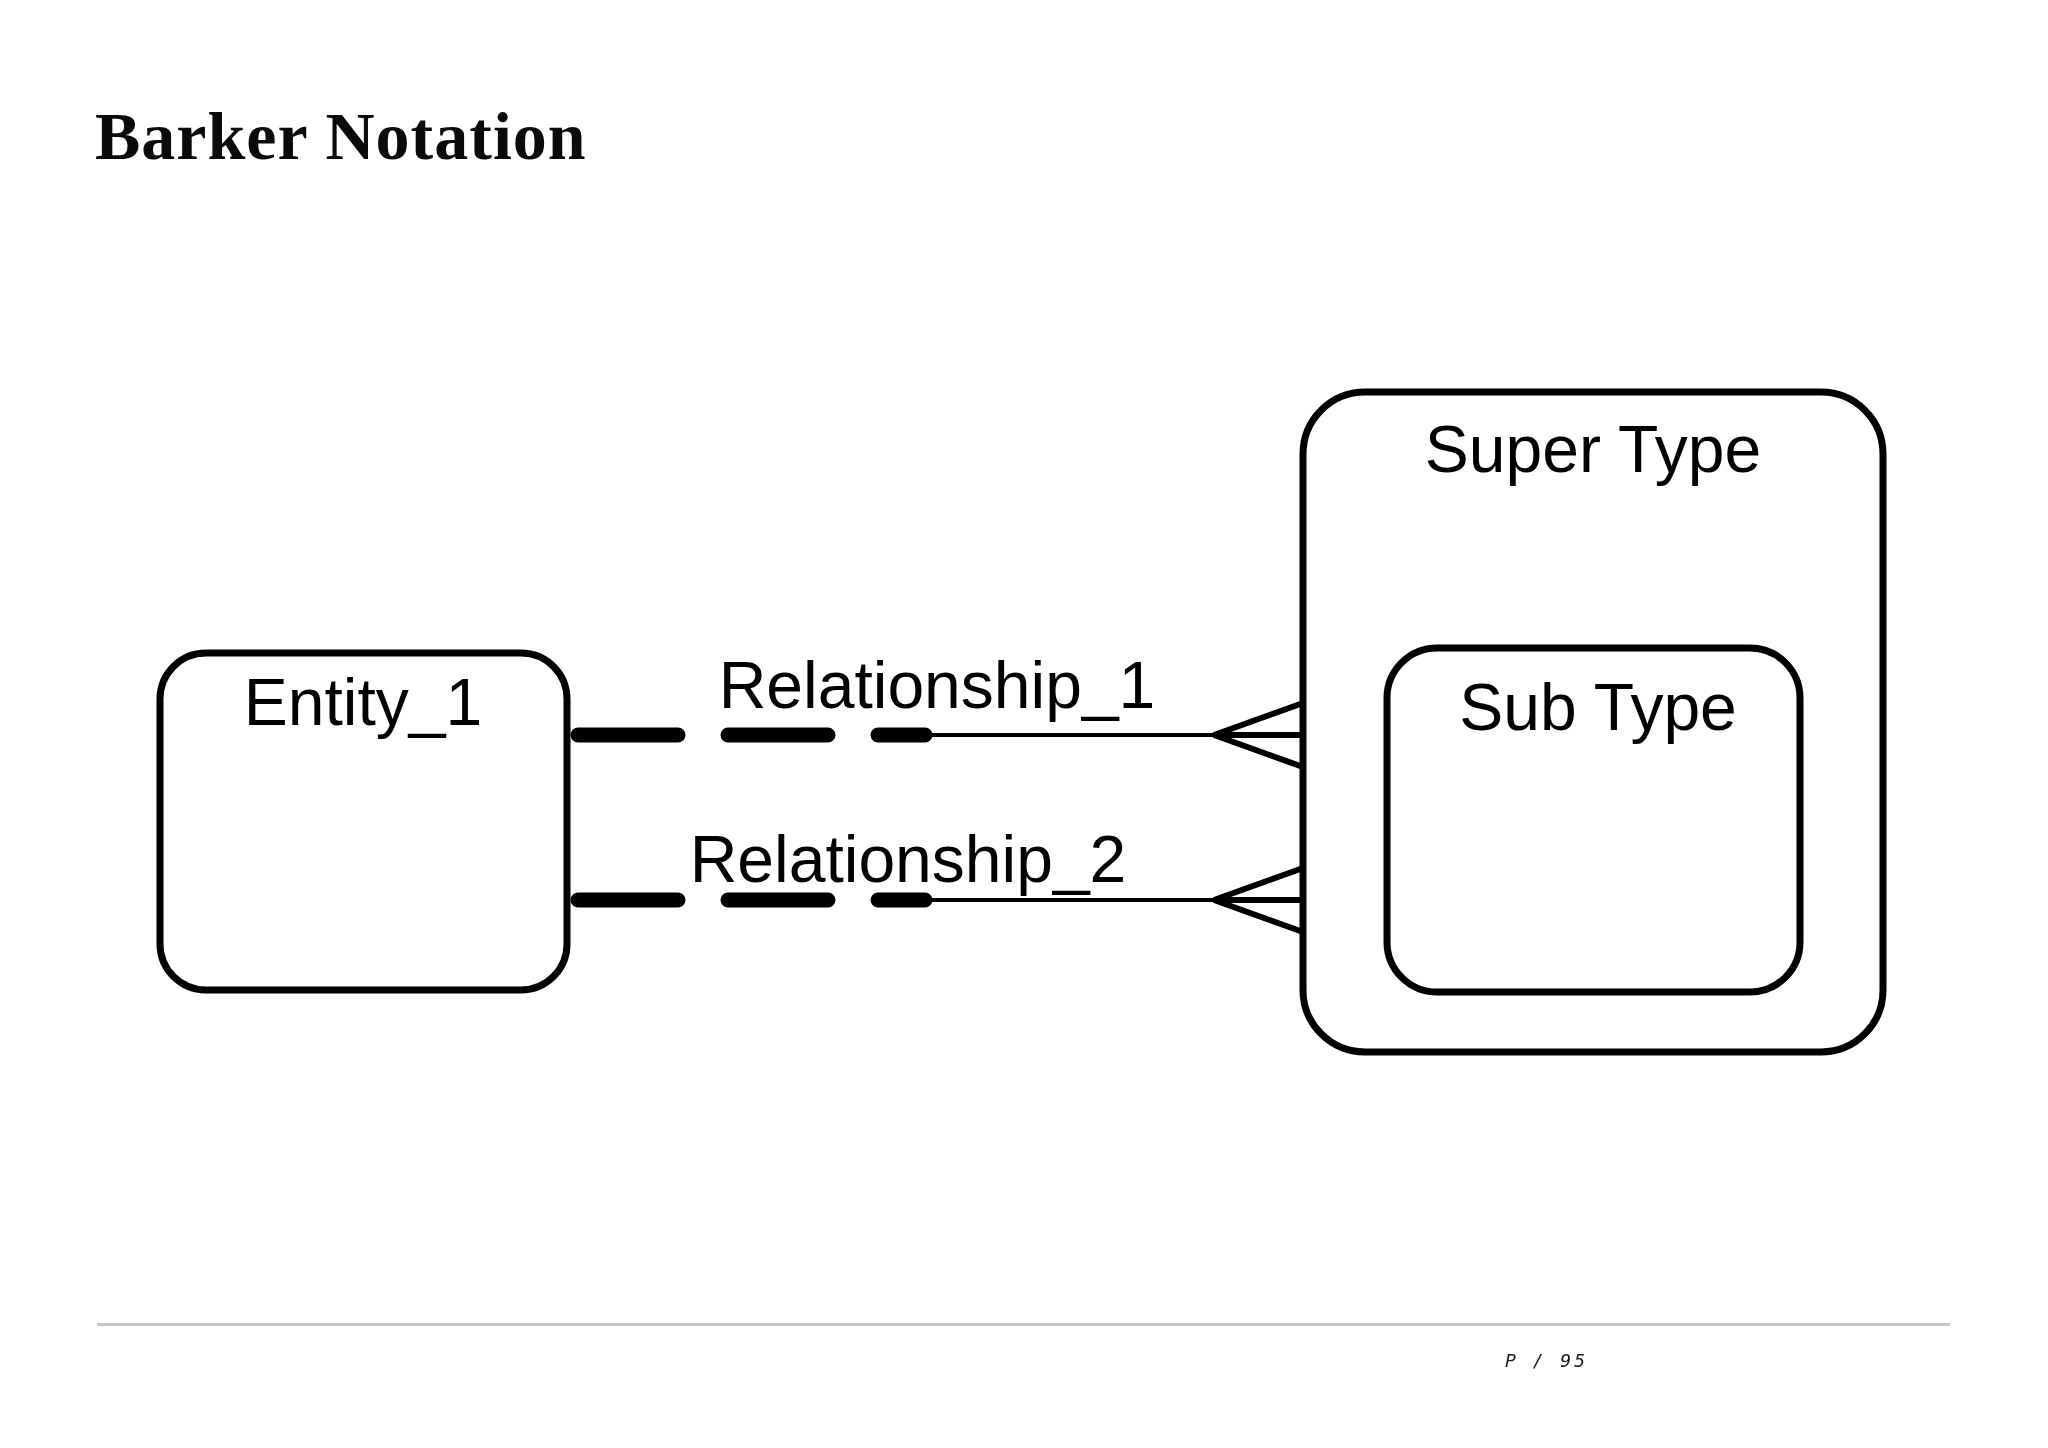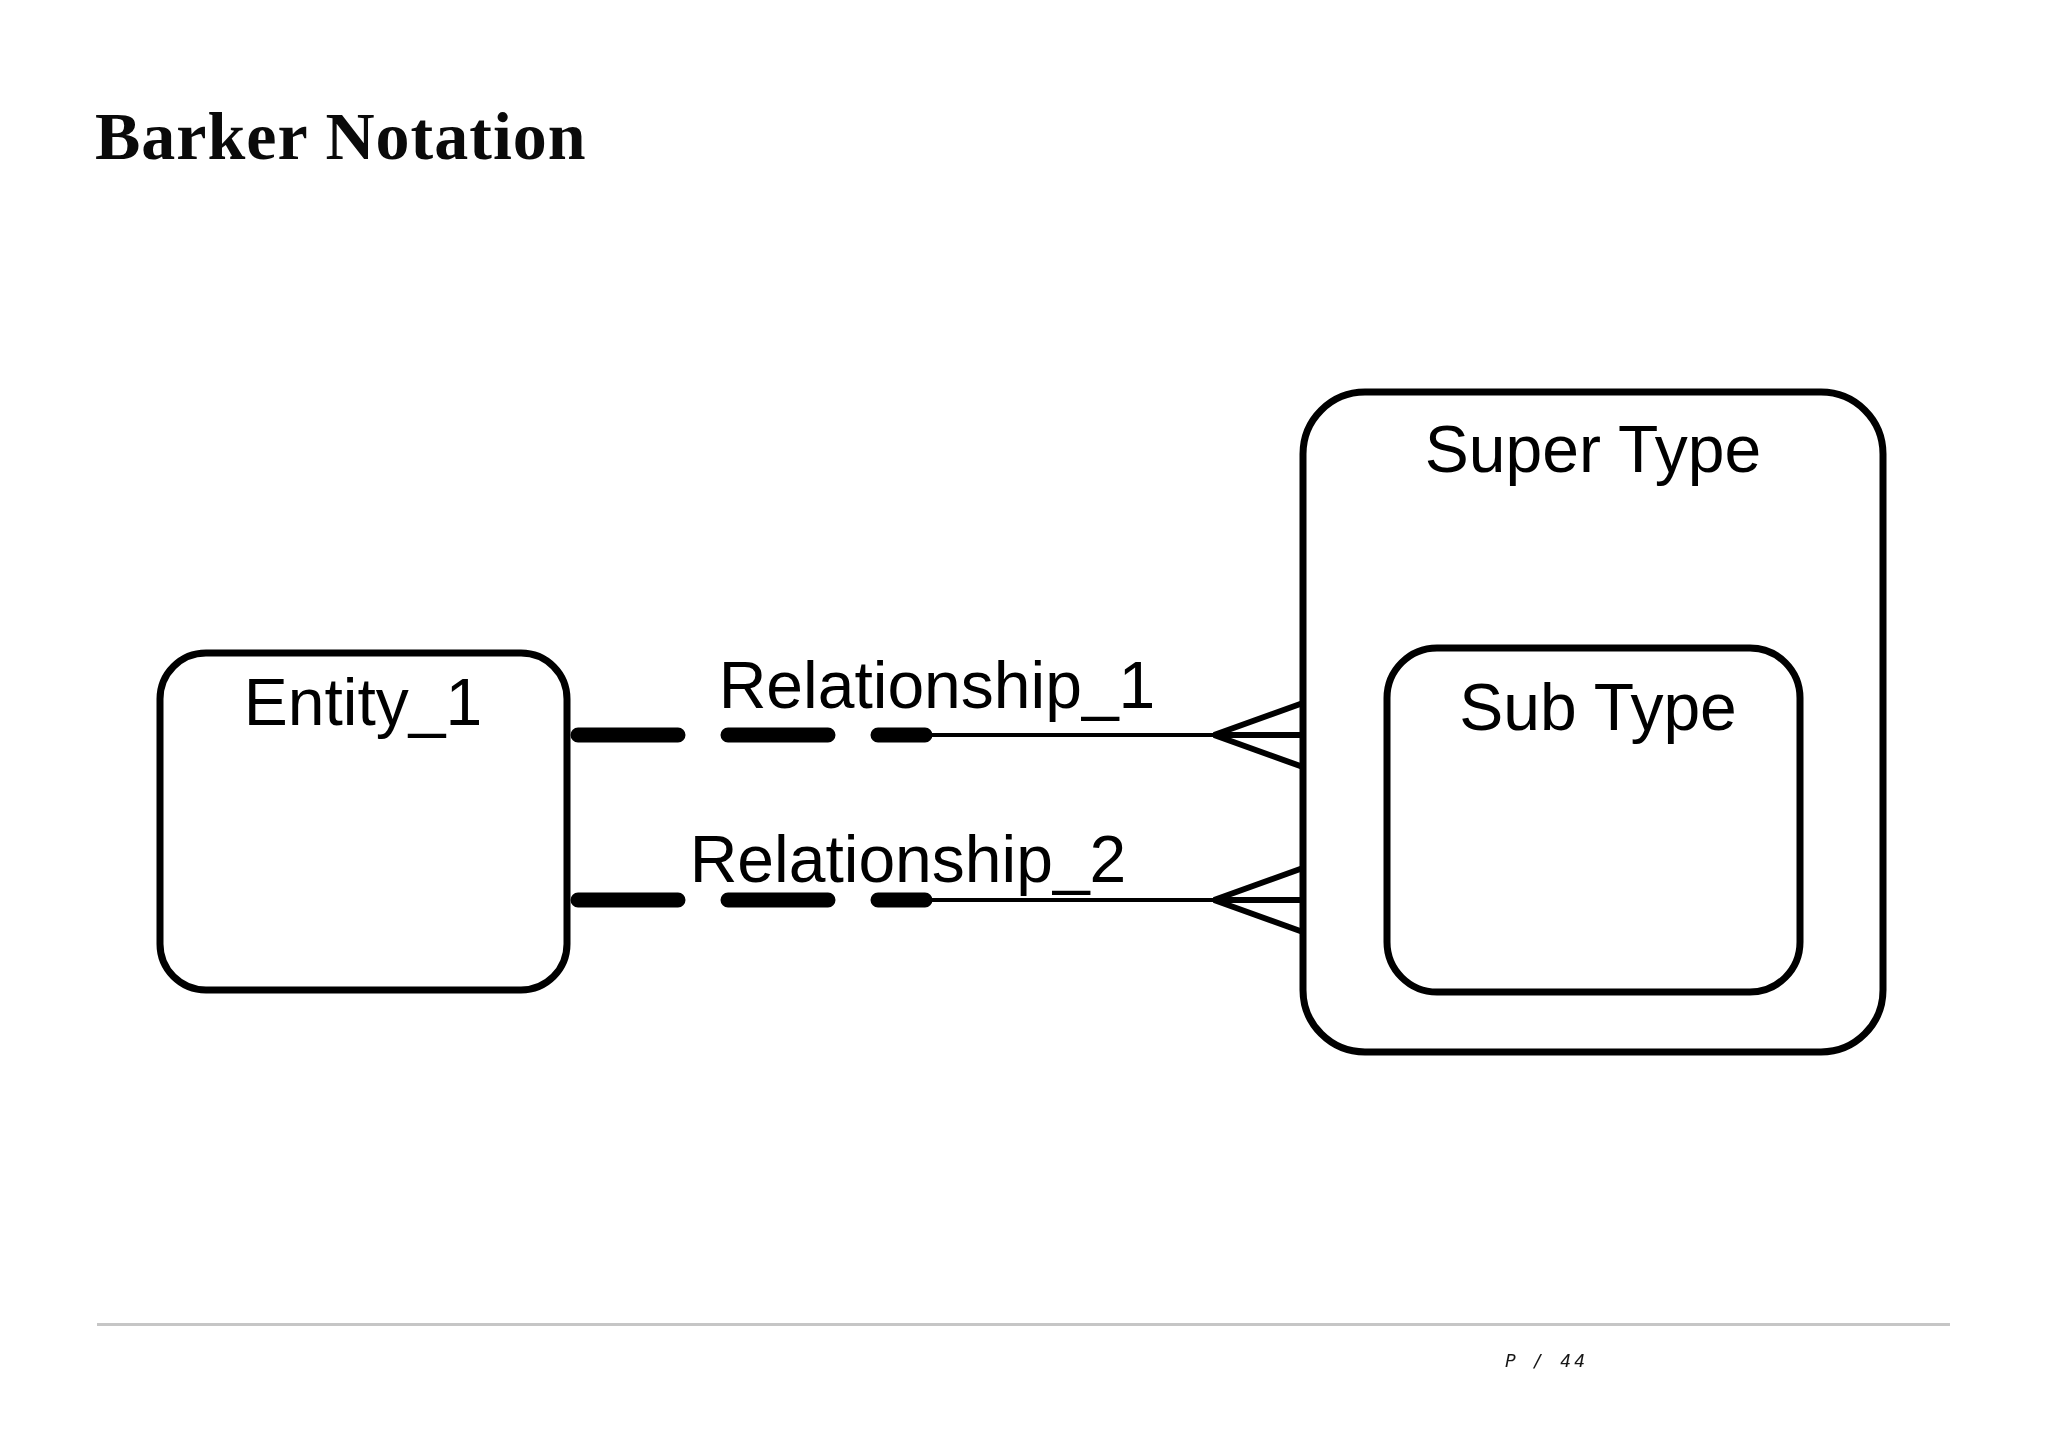--- a/index.html
+++ b/index.html
@@ -114,15 +114,15 @@
     </g>
 
     <g>
       <rect class="entity-box" x="1387" y="648" width="413" height="344" rx="50" ry="50"></rect>
       <text class="entity-label" x="1598" y="730" text-anchor="middle">Sub Type</text>
     </g>
   </svg>
 
   <div class="footer-divider"></div>
 
-  <div class="footer-page-number">P / 44</div>
+  <div class="footer-page-number">P / 95</div>
 
 </div>
 
 </body></html>

